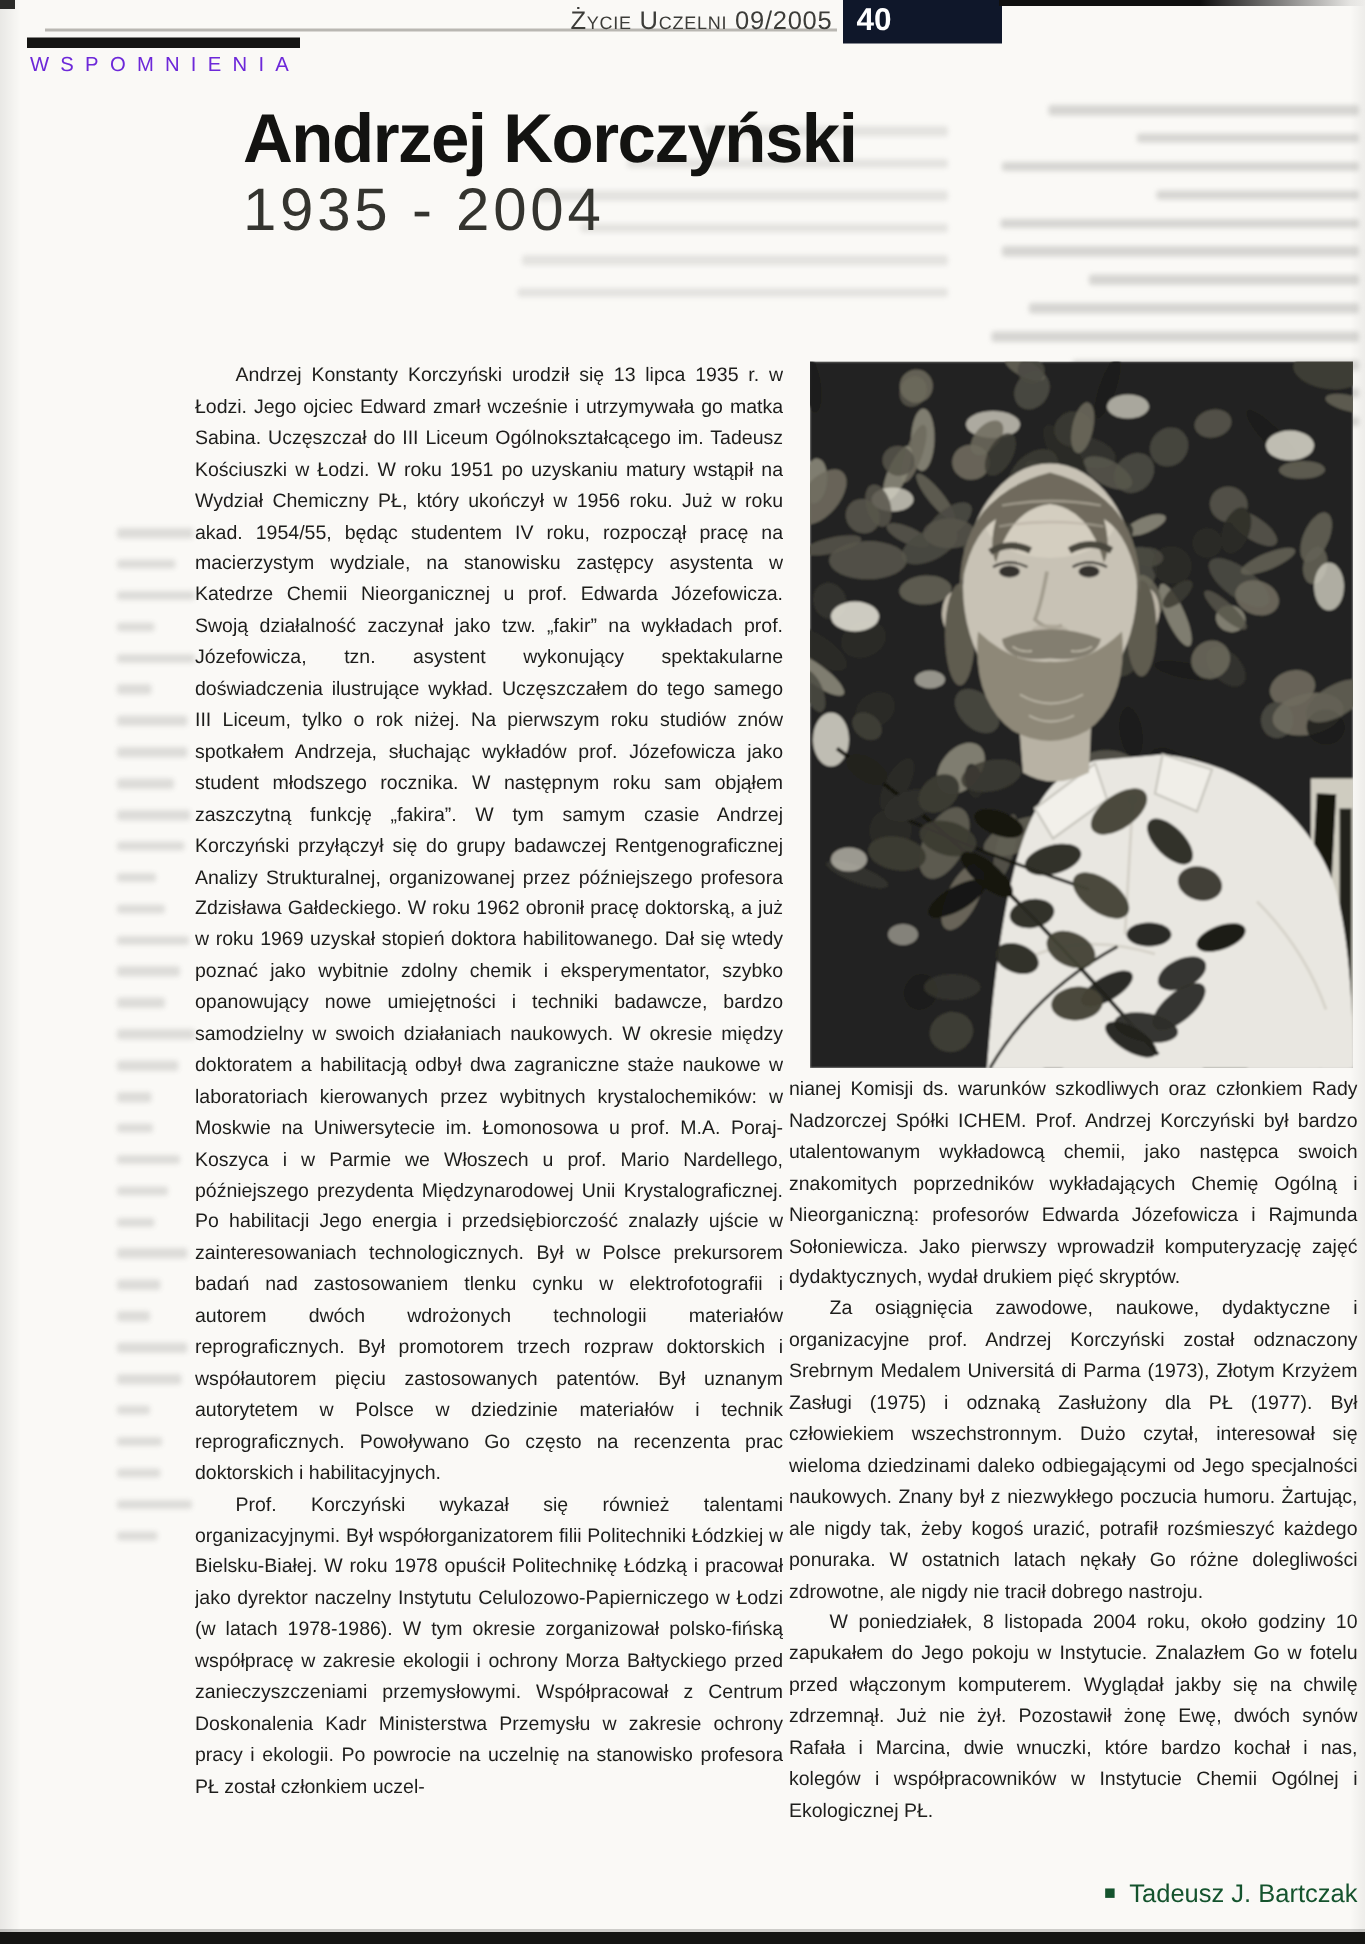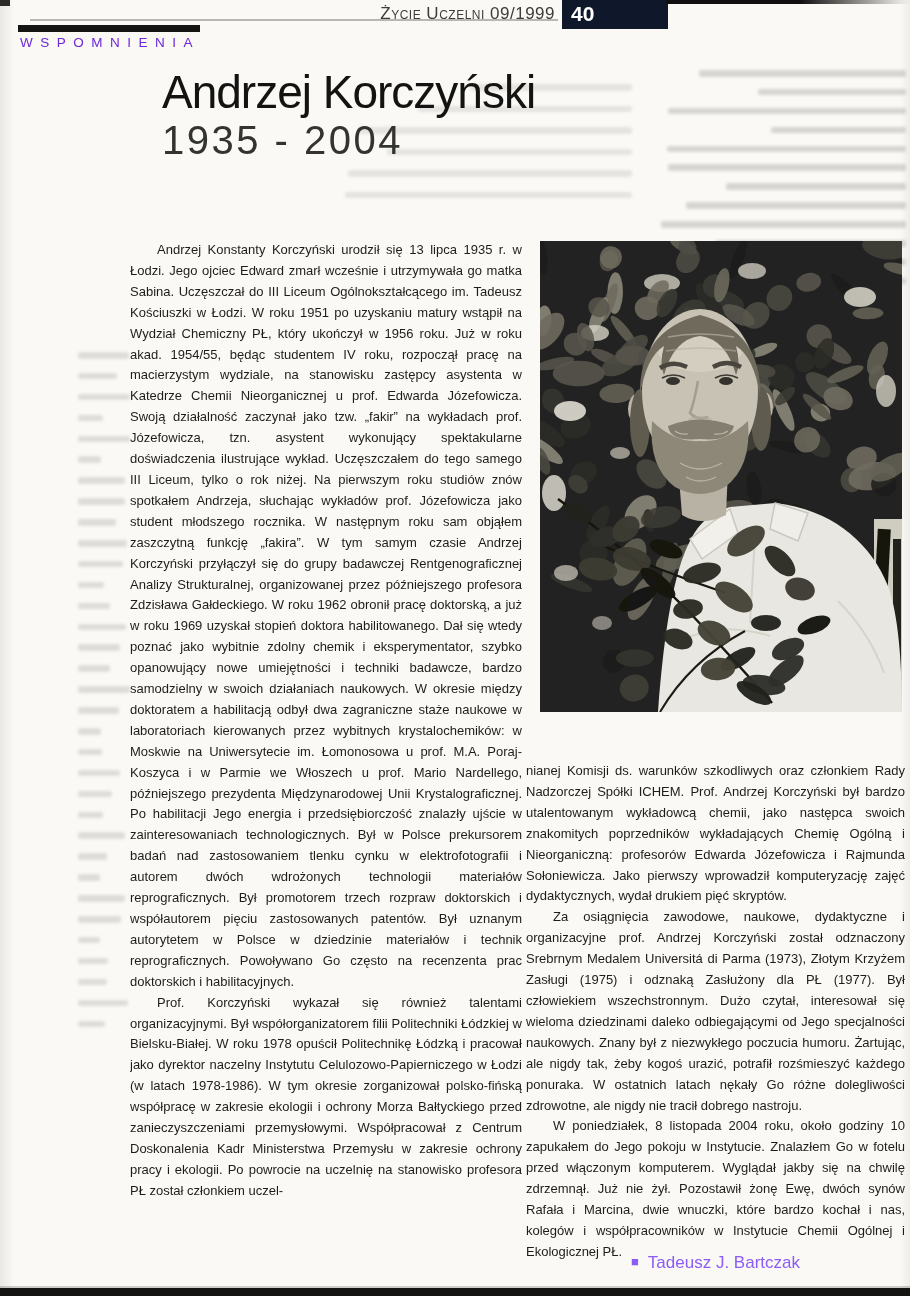--- a/index.html
+++ b/index.html
@@ -22,39 +22,39 @@
   .journal{position:absolute;left:290px;top:4px;width:265px;text-align:right;
     font-size:17px;color:#3c3c38;font-variant:small-caps;letter-spacing:.5px;}
   .pageno-box{position:absolute;left:562px;top:0;width:106px;height:29px;
     background:#0f172a;color:#ffffff;font-weight:bold;font-size:21px;
     padding:2px 0 0 9px;box-sizing:border-box;}
   .top-edge{position:absolute;left:666px;top:0;width:244px;height:4px;
     background:linear-gradient(to right,#101010 55%,rgba(16,16,16,0));}
 
   
   .title-block{position:absolute;left:162px;top:68px;}
-  .title-block h1{margin:0;font-size:46px;line-height:1.05;font-weight:normal;
+  .title-block h1{margin:0;font-size:46px;line-height:1.05;font-weight:bold;
     letter-spacing:-1px;color:#131311;}
   .years{font-size:40px;color:#34342f;letter-spacing:2.5px;margin-top:2px;font-weight:400;}
 
   
   .col{position:absolute;font-size:13px;line-height:20.9px;text-align:justify;
     color:#1d1d1b;}
   .col p{margin:0;}
   .col p.indent{text-indent:27px;}
   #left-col{left:130px;top:240px;width:392px;height:1016px;overflow:hidden;}
-  #right-col{left:526px;top:716px;width:379px;height:536px;overflow:hidden;margin-top:45px;}
+  #right-col{left:526px;top:716px;width:379px;height:536px;overflow:hidden;}
 
   
   #photo{position:absolute;left:540px;top:241px;width:362px;height:471px;
     box-shadow:inset 0 0 4px rgba(0,0,0,.4);}
 
   
-  .signature{position:absolute;left:526px;top:1253px;width:379px;text-align:center;
-    font-size:17px;color:#8b5cf6;}
+  .signature{position:absolute;left:526px;top:1253px;width:379px;text-align:right;
+    font-size:17px;color:#14532d;}
   .sig-bullet{font-size:13px;margin-right:9px;position:relative;top:-2px;}
 
   
   .bottom-bar{position:absolute;left:0;top:1288px;width:910px;height:8px;
     background:#141412;box-shadow:0 -2px 0 rgba(0,0,0,.18);}
 
   
   .ghost{position:absolute;filter:blur(1.7px);}
   .ghost div{background:rgba(112,112,108,.26);height:6.5px;border-radius:2px;}
   #ghost-top-right{left:648px;top:70px;width:258px;}
@@ -67,21 +67,21 @@
 </head>
 <body>
 
 <div class="edge-left"></div>
 <div class="edge-right"></div>
 <div class="corner-smudge"></div>
 
 <div class="rule"></div>
 <div class="section-bar"></div>
 <div class="section-label">WSPOMNIENIA</div>
-<div class="journal">Życie Uczelni 09/1999</div>
+<div class="journal">Życie Uczelni 09/2005</div>
 <div class="pageno-box">
   <span>40</span>
 </div>
 <div class="top-edge"></div>
 
 <div class="ghost" id="ghost-top-right">
     <div style="width: 207px;"></div>
     <div style="width: 148px;"></div>
     <div style="width: 238px;"></div>
     <div style="width: 135px;"></div>

